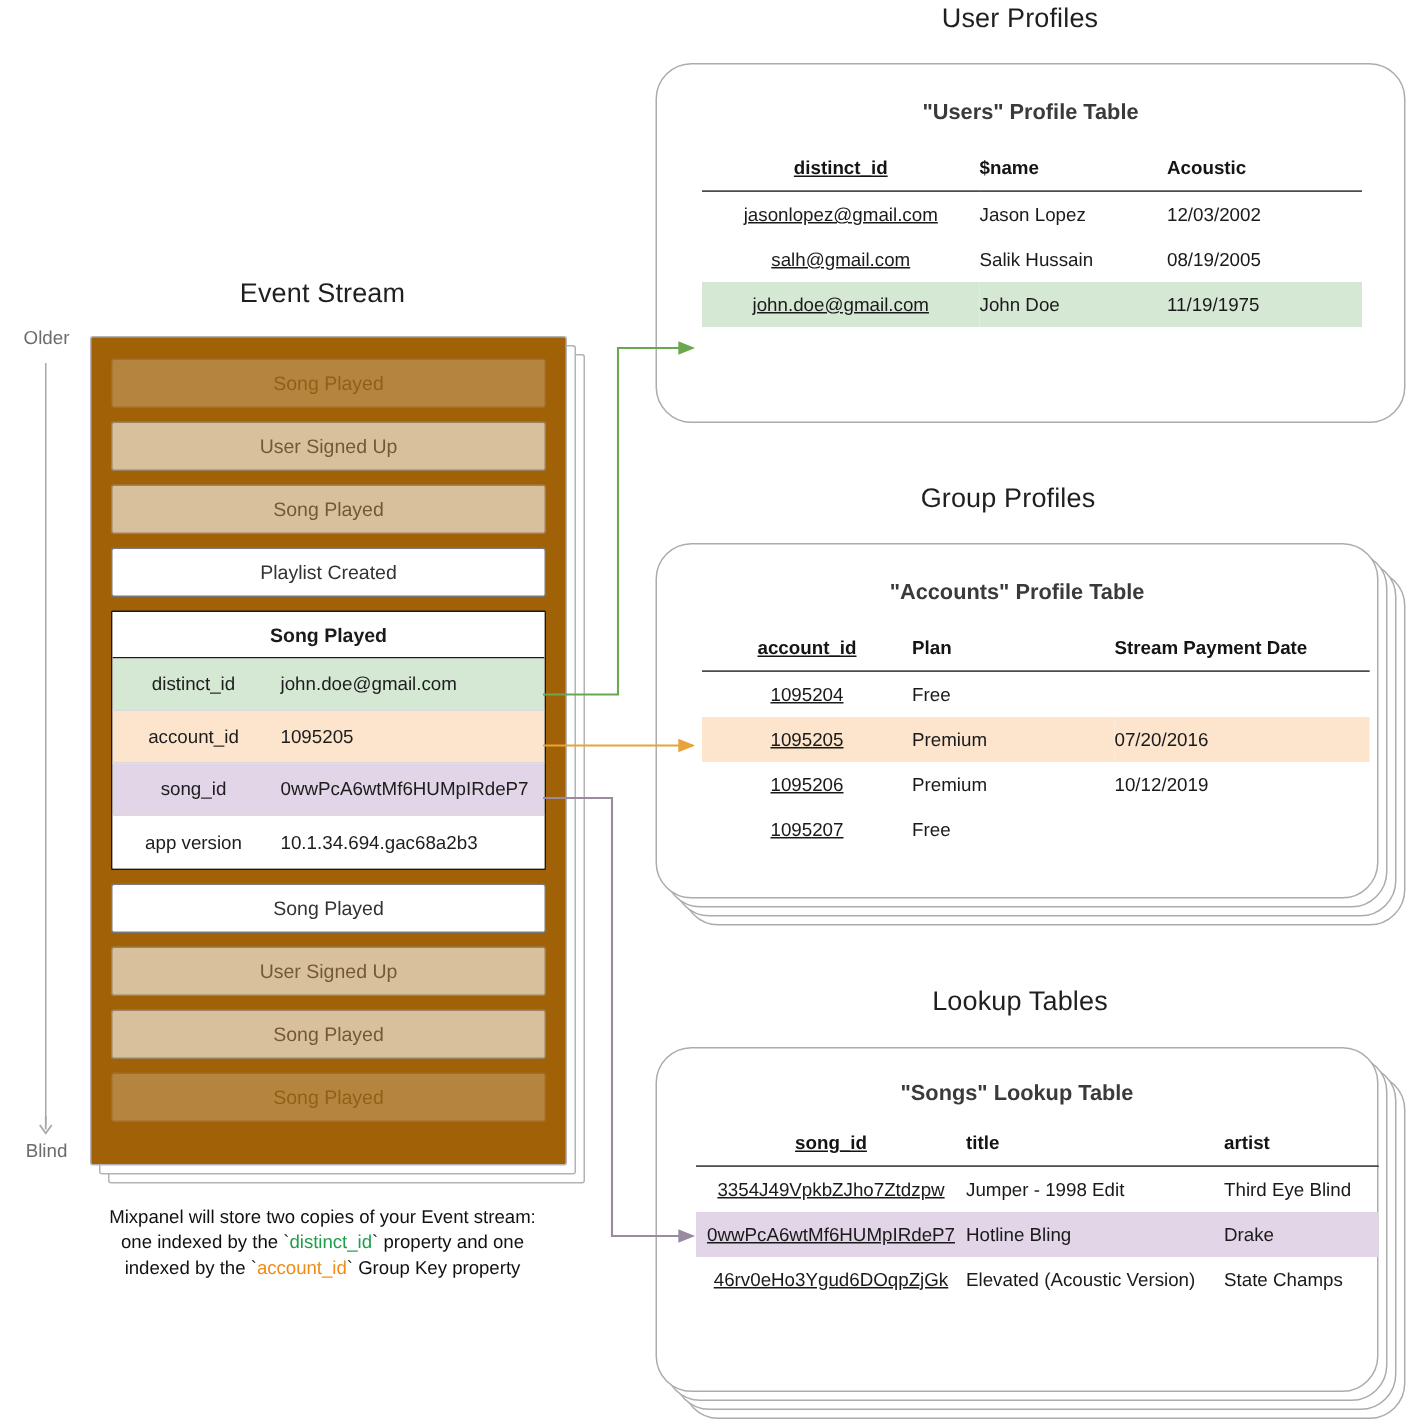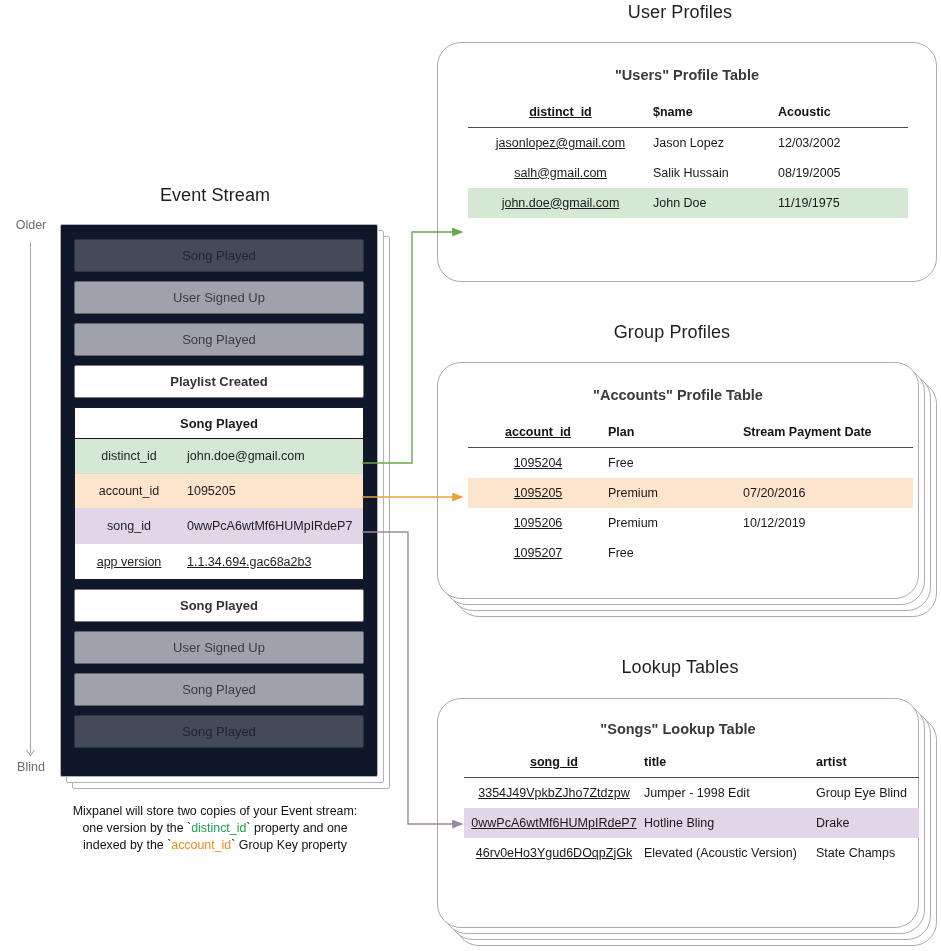--- a/index.html
+++ b/index.html
@@ -48,50 +48,50 @@
   
   #event-stream { position: absolute; left: 60px; top: 224px; width: 330px; height: 565px; }
   .stream-shadow {
     position: absolute; border: 1.5px solid #b3b3b3; background: #ffffff;
     border-radius: 2px;
   }
   #stream-shadow-2 { left: 12px; top: 12px; width: 318px; height: 553px; }
   #stream-shadow-1 { left: 6px;  top: 6px;  width: 318px; height: 553px; }
   #stream-card {
     position: absolute; left: 0; top: 0; width: 318px; height: 553px;
-    border: 1.5px solid #b3b3b3; background: #0f172a; border-radius: 2px;
+    border: 1.5px solid #b3b3b3; background: #a16207; border-radius: 2px;
     padding: 14px 13px;
   }
 
   .event-box {
     height: 33px; margin-bottom: 9px;
     border: 1px solid #9a9a9a; border-radius: 2px;
     display: flex; align-items: center; justify-content: center;
     font-size: 13px; color: #555; background: #fff;
   }
   .event-box.fade-1 { opacity: .60; }
   .event-box.fade-2 { opacity: .22; }
-  .event-box.solid  { color: #333; border-color: #7a7a7a; font-weight: bold; }
+  .event-box.solid  { color: #333; border-color: #7a7a7a; }
 
   
   #focused-event {
     border: 1.6px solid #1a1a1a; border-radius: 1px; margin-bottom: 9px;
     overflow: hidden; background: #fff;
   }
   #focused-event-title {
     height: 31px; display: flex; align-items: center; justify-content: center;
     font-size: 13px; font-weight: 700; color: #1a1a1a;
     border-bottom: 1.6px solid #1a1a1a; background: #fff;
   }
   .prop-row {
     height: 35px; display: flex; align-items: center;
     font-size: 12.5px; color: #1d1d1d;
     border-bottom: 1px solid #dadada;
   }
-  .prop-row:last-child { border-bottom: none; text-decoration: underline; }
+  .prop-row:last-child { border-bottom: none; }
   .prop-key   { width: 108px; text-align: center; }
   .prop-value { flex: 1; padding-left: 4px; }
   .row-green  { background: #d5e8d4; }
   .row-orange { background: #fde4cd; }
   .row-purple { background: #e1d5e7; }
   .row-plain  { background: #ffffff; }
 
   
   #stream-caption {
     position: absolute; left: 30px; top: 803px; width: 370px;
@@ -198,21 +198,21 @@
           <div class="prop-row row-orange">
             <div class="prop-key">account_id</div>
             <div class="prop-value">1095205</div>
           </div>
           <div class="prop-row row-purple">
             <div class="prop-key">song_id</div>
             <div class="prop-value">0wwPcA6wtMf6HUMpIRdeP7</div>
           </div>
           <div class="prop-row row-plain">
             <div class="prop-key">app version</div>
-            <div class="prop-value">1.1.34.694.gac68a2b3</div>
+            <div class="prop-value">10.1.34.694.gac68a2b3</div>
           </div>
         </div>
     </div>
 
     <div id="events-after">
         <div class="event-box solid">
           <span>Song Played</span>
         </div>
         <div class="event-box fade-1">
           <span>User Signed Up</span>
@@ -223,21 +223,21 @@
         <div class="event-box fade-2">
           <span>Song Played</span>
         </div>
       </div>
   </div>
 </div>
 
 <div id="stream-caption">
   <div>Mixpanel will store two copies of your Event stream:</div>
   <div>
-    <span>one version by the `</span><span class="tok-green">distinct_id</span><span>` property and one</span>
+    <span>one indexed by the `</span><span class="tok-green">distinct_id</span><span>` property and one</span>
   </div>
   <div>
     <span>indexed by the `</span><span class="tok-orange">account_id</span><span>` Group Key property</span>
   </div>
 </div>
 
 <div class="panel-wrap" id="panel-users">
   <div class="panel-card" style="width:500px;height:240px;">
     <div class="panel-title" style="top:24px;">"Users" Profile Table</div>
     <table class="data-table" id="table-users">
@@ -335,21 +335,21 @@
           <tr>
         <th class="th-key"><span class="ul">song_id</span></th>
         <th>title</th>
         <th>artist</th>
       </tr>
         </thead>
       <tbody>
           <tr>
             <td class="key-cell"><span>3354J49VpkbZJho7Ztdzpw</span></td>
             <td>Jumper - 1998 Edit</td>
-            <td>Group Eye Blind</td>
+            <td>Third Eye Blind</td>
           </tr>
           <tr class="hl-purple">
             <td class="key-cell"><span>0wwPcA6wtMf6HUMpIRdeP7</span></td>
             <td>Hotline Bling</td>
             <td>Drake</td>
           </tr>
           <tr>
             <td class="key-cell"><span>46rv0eHo3Ygud6DOqpZjGk</span></td>
             <td>Elevated (Acoustic Version)</td>
             <td>State Champs</td>

